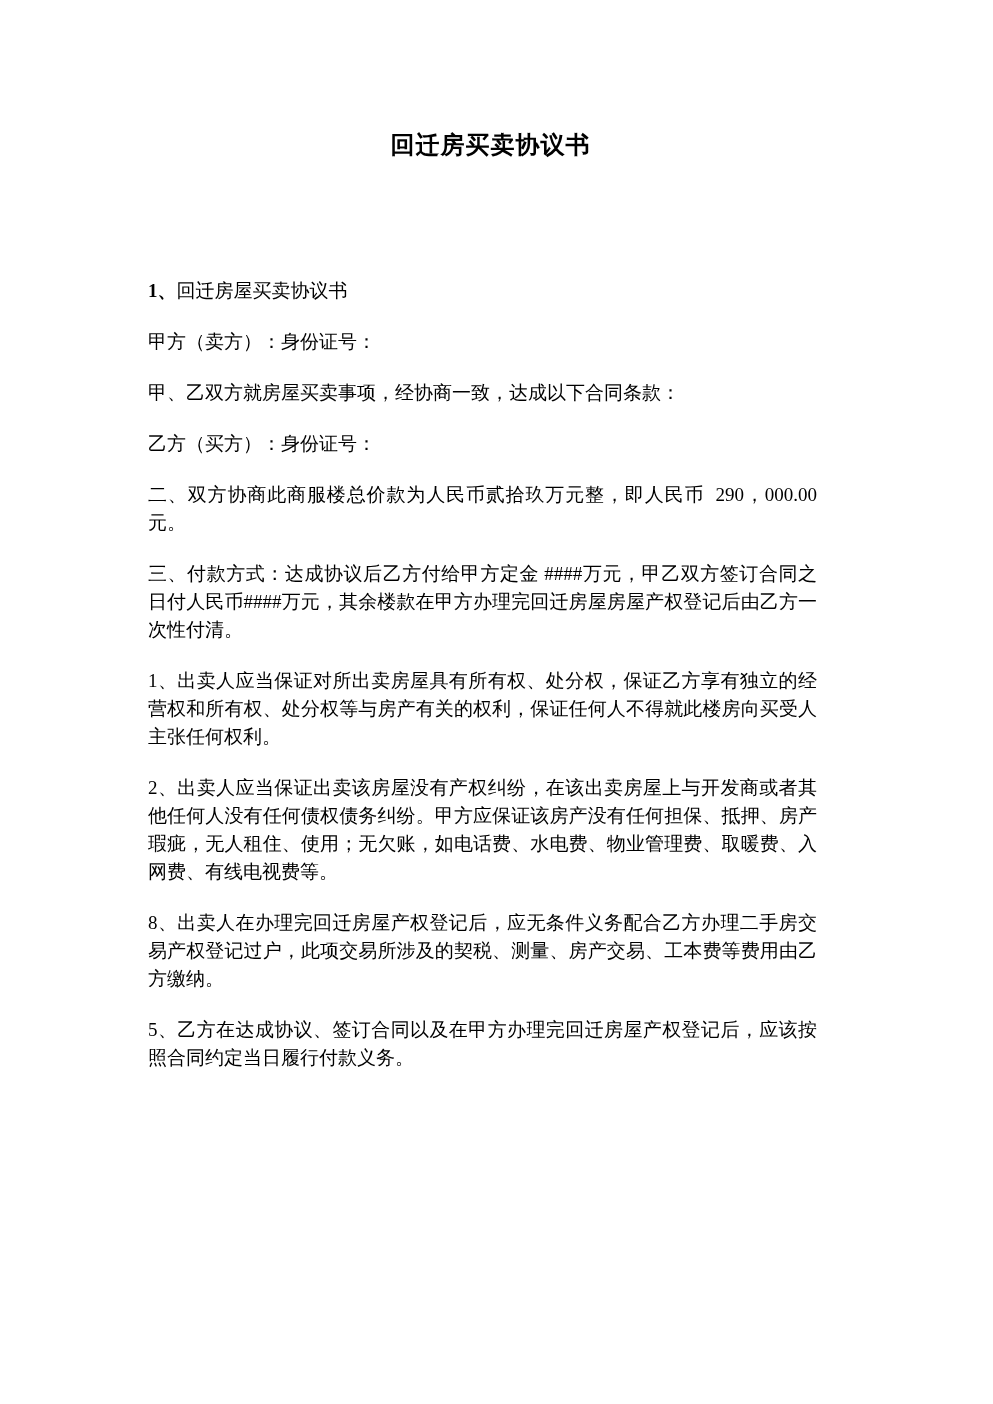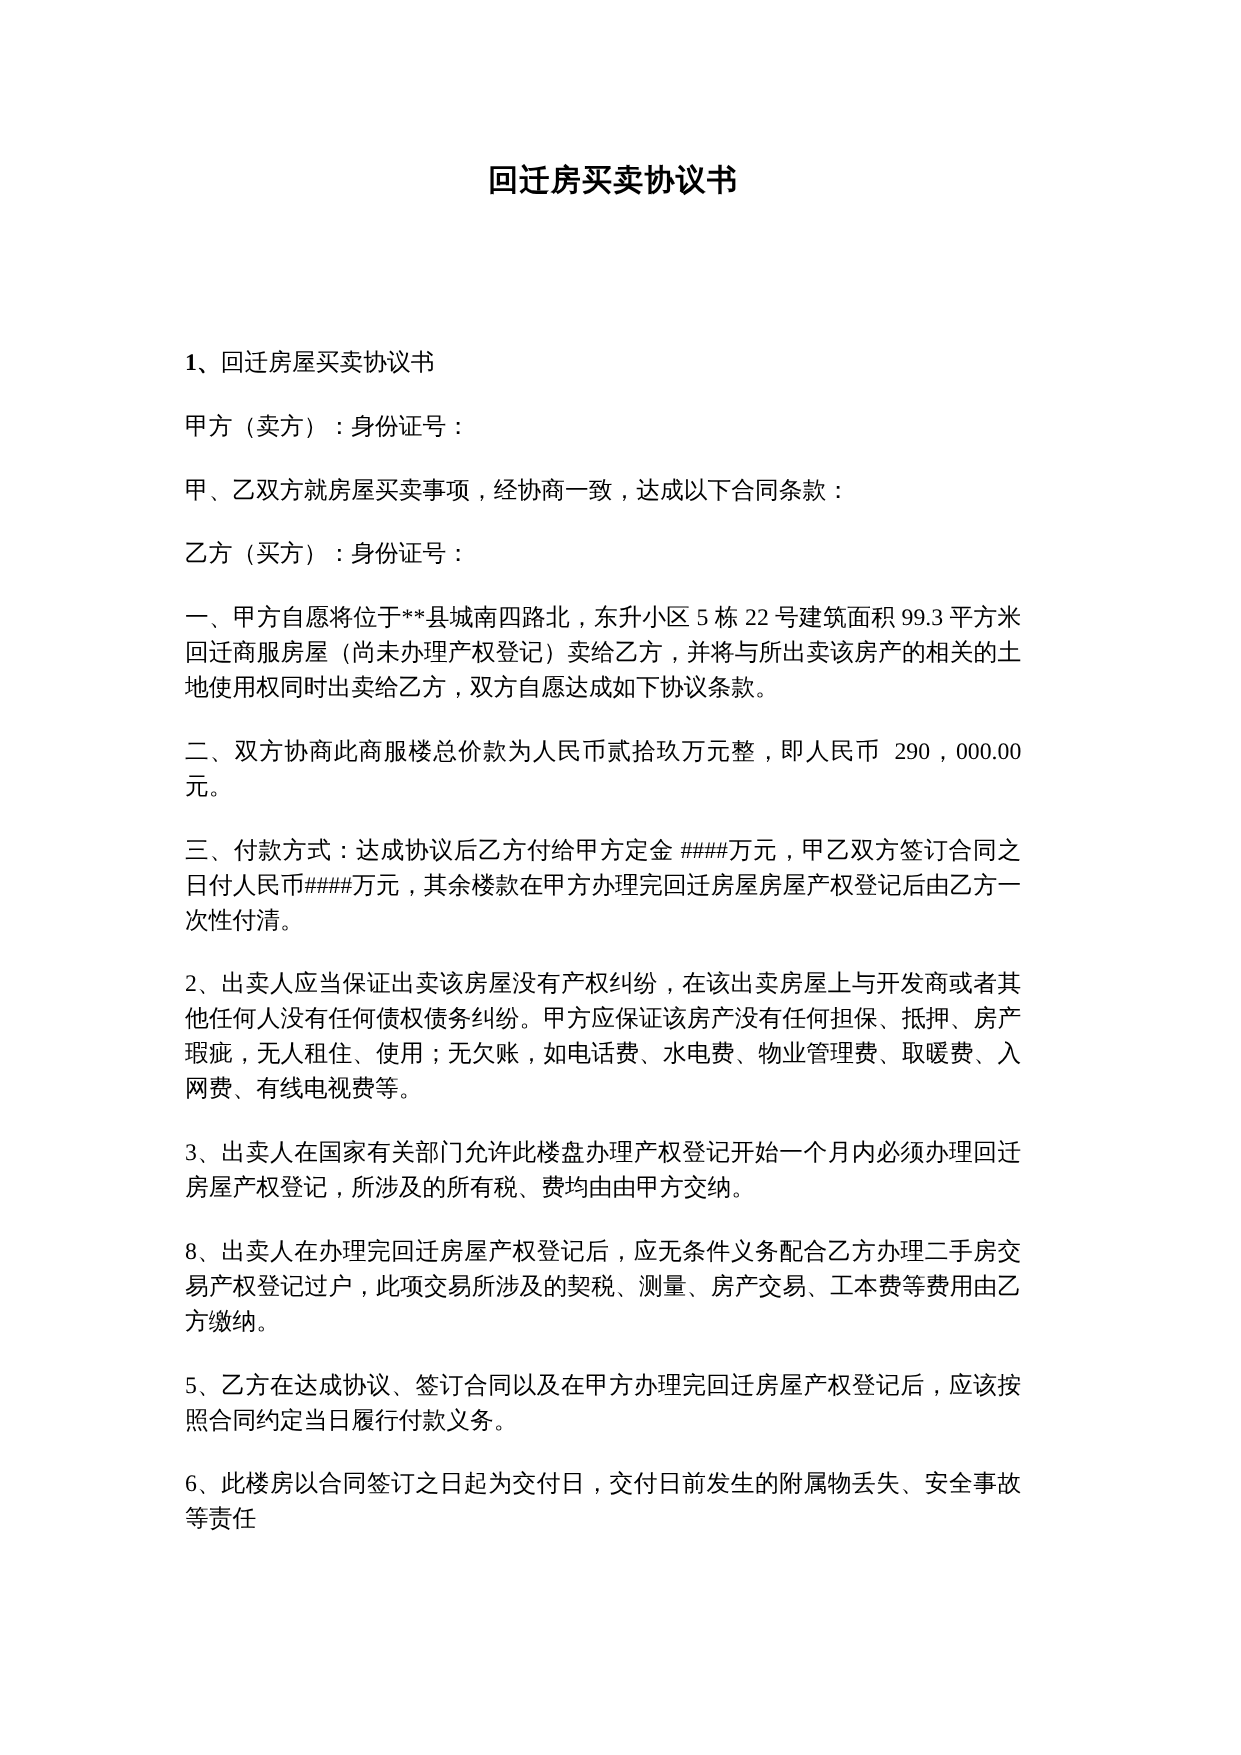--- a/index.html
+++ b/index.html
@@ -41,22 +41,20 @@
 </head>
 <body>
 
 <div class="page">
   <h1 class="doc-title">回迁房买卖协议书</h1>
   <div class="doc-body" id="doc-body">
       <p class="para"><span class="num-prefix">1、</span>回迁房屋买卖协议书</p>
       <p class="para">甲方（卖方）：身份证号：</p>
       <p class="para">甲、乙双方就房屋买卖事项，经协商一致，达成以下合同条款：</p>
       <p class="para">乙方（买方）：身份证号：</p>
-      <p class="para">一、甲方自愿将位于**县城南四路北，东升小区 5 栋 22 号建筑面积 99.3 平方米回迁商服房屋（尚未办理产权登记）卖给乙方，并将与所出卖该房产的相关的土地使用权同时出卖给乙方，双方自愿达成如下协议条款。</p>
       <p class="para">二、双方协商此商服楼总价款为人民币贰拾玖万元整，即人民币  290，000.00 元。</p>
       <p class="para">三、付款方式：达成协议后乙方付给甲方定金 ####万元，甲乙双方签订合同之日付人民币####万元，其余楼款在甲方办理完回迁房屋房屋产权登记后由乙方一次性付清。</p>
+      <p class="para">1、出卖人应当保证对所出卖房屋具有所有权、处分权，保证乙方享有独立的经营权和所有权、处分权等与房产有关的权利，保证任何人不得就此楼房向买受人主张任何权利。</p>
       <p class="para">2、出卖人应当保证出卖该房屋没有产权纠纷，在该出卖房屋上与开发商或者其他任何人没有任何债权债务纠纷。甲方应保证该房产没有任何担保、抵押、房产瑕疵，无人租住、使用；无欠账，如电话费、水电费、物业管理费、取暖费、入网费、有线电视费等。</p>
-      <p class="para">3、出卖人在国家有关部门允许此楼盘办理产权登记开始一个月内必须办理回迁房屋产权登记，所涉及的所有税、费均由由甲方交纳。</p>
       <p class="para">8、出卖人在办理完回迁房屋产权登记后，应无条件义务配合乙方办理二手房交易产权登记过户，此项交易所涉及的契税、测量、房产交易、工本费等费用由乙方缴纳。</p>
       <p class="para">5、乙方在达成协议、签订合同以及在甲方办理完回迁房屋产权登记后，应该按照合同约定当日履行付款义务。</p>
-      <p class="para">6、此楼房以合同签订之日起为交付日，交付日前发生的附属物丢失、安全事故等责任</p>
     </div>
 </div>
 
 </body></html>

